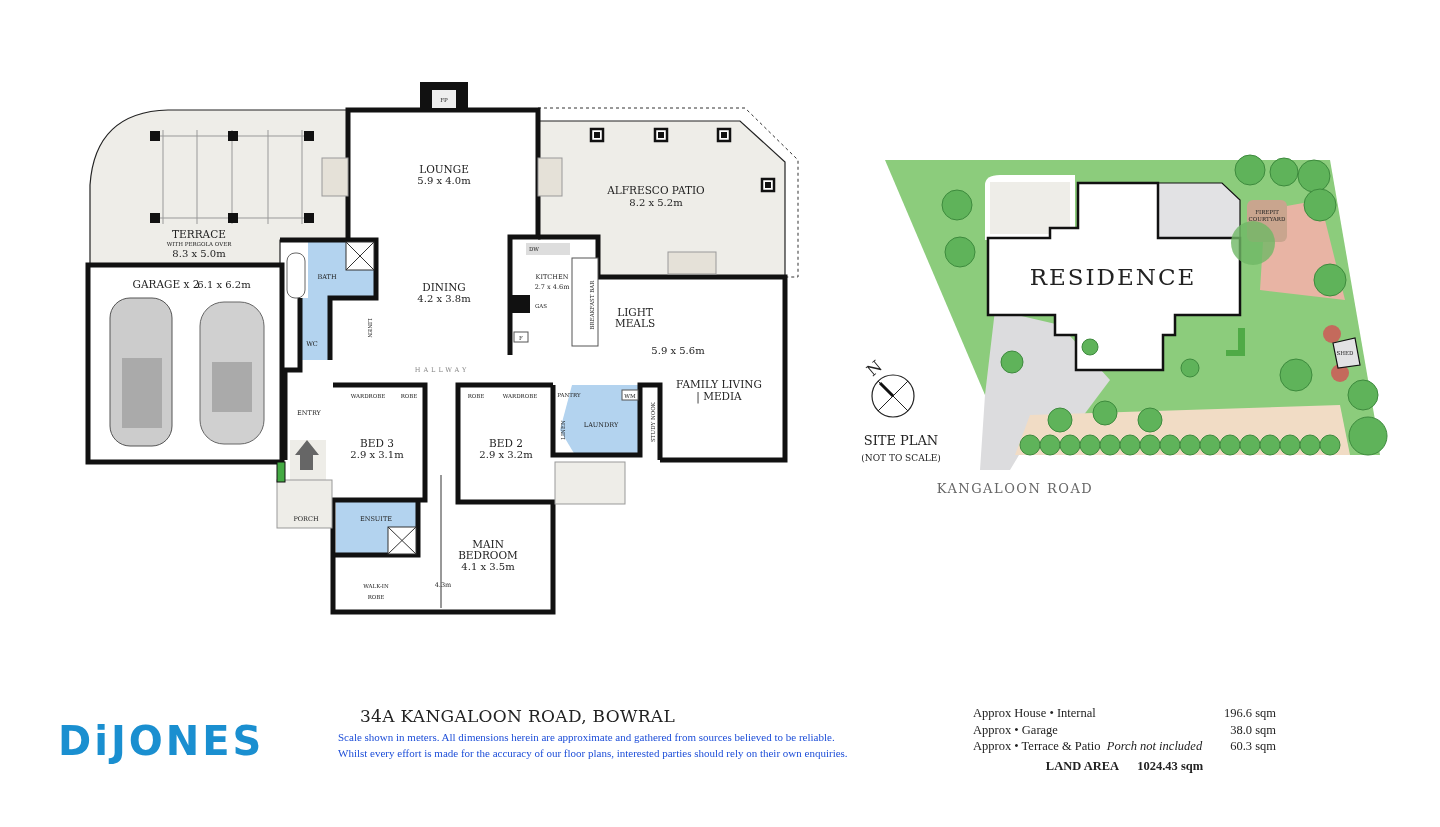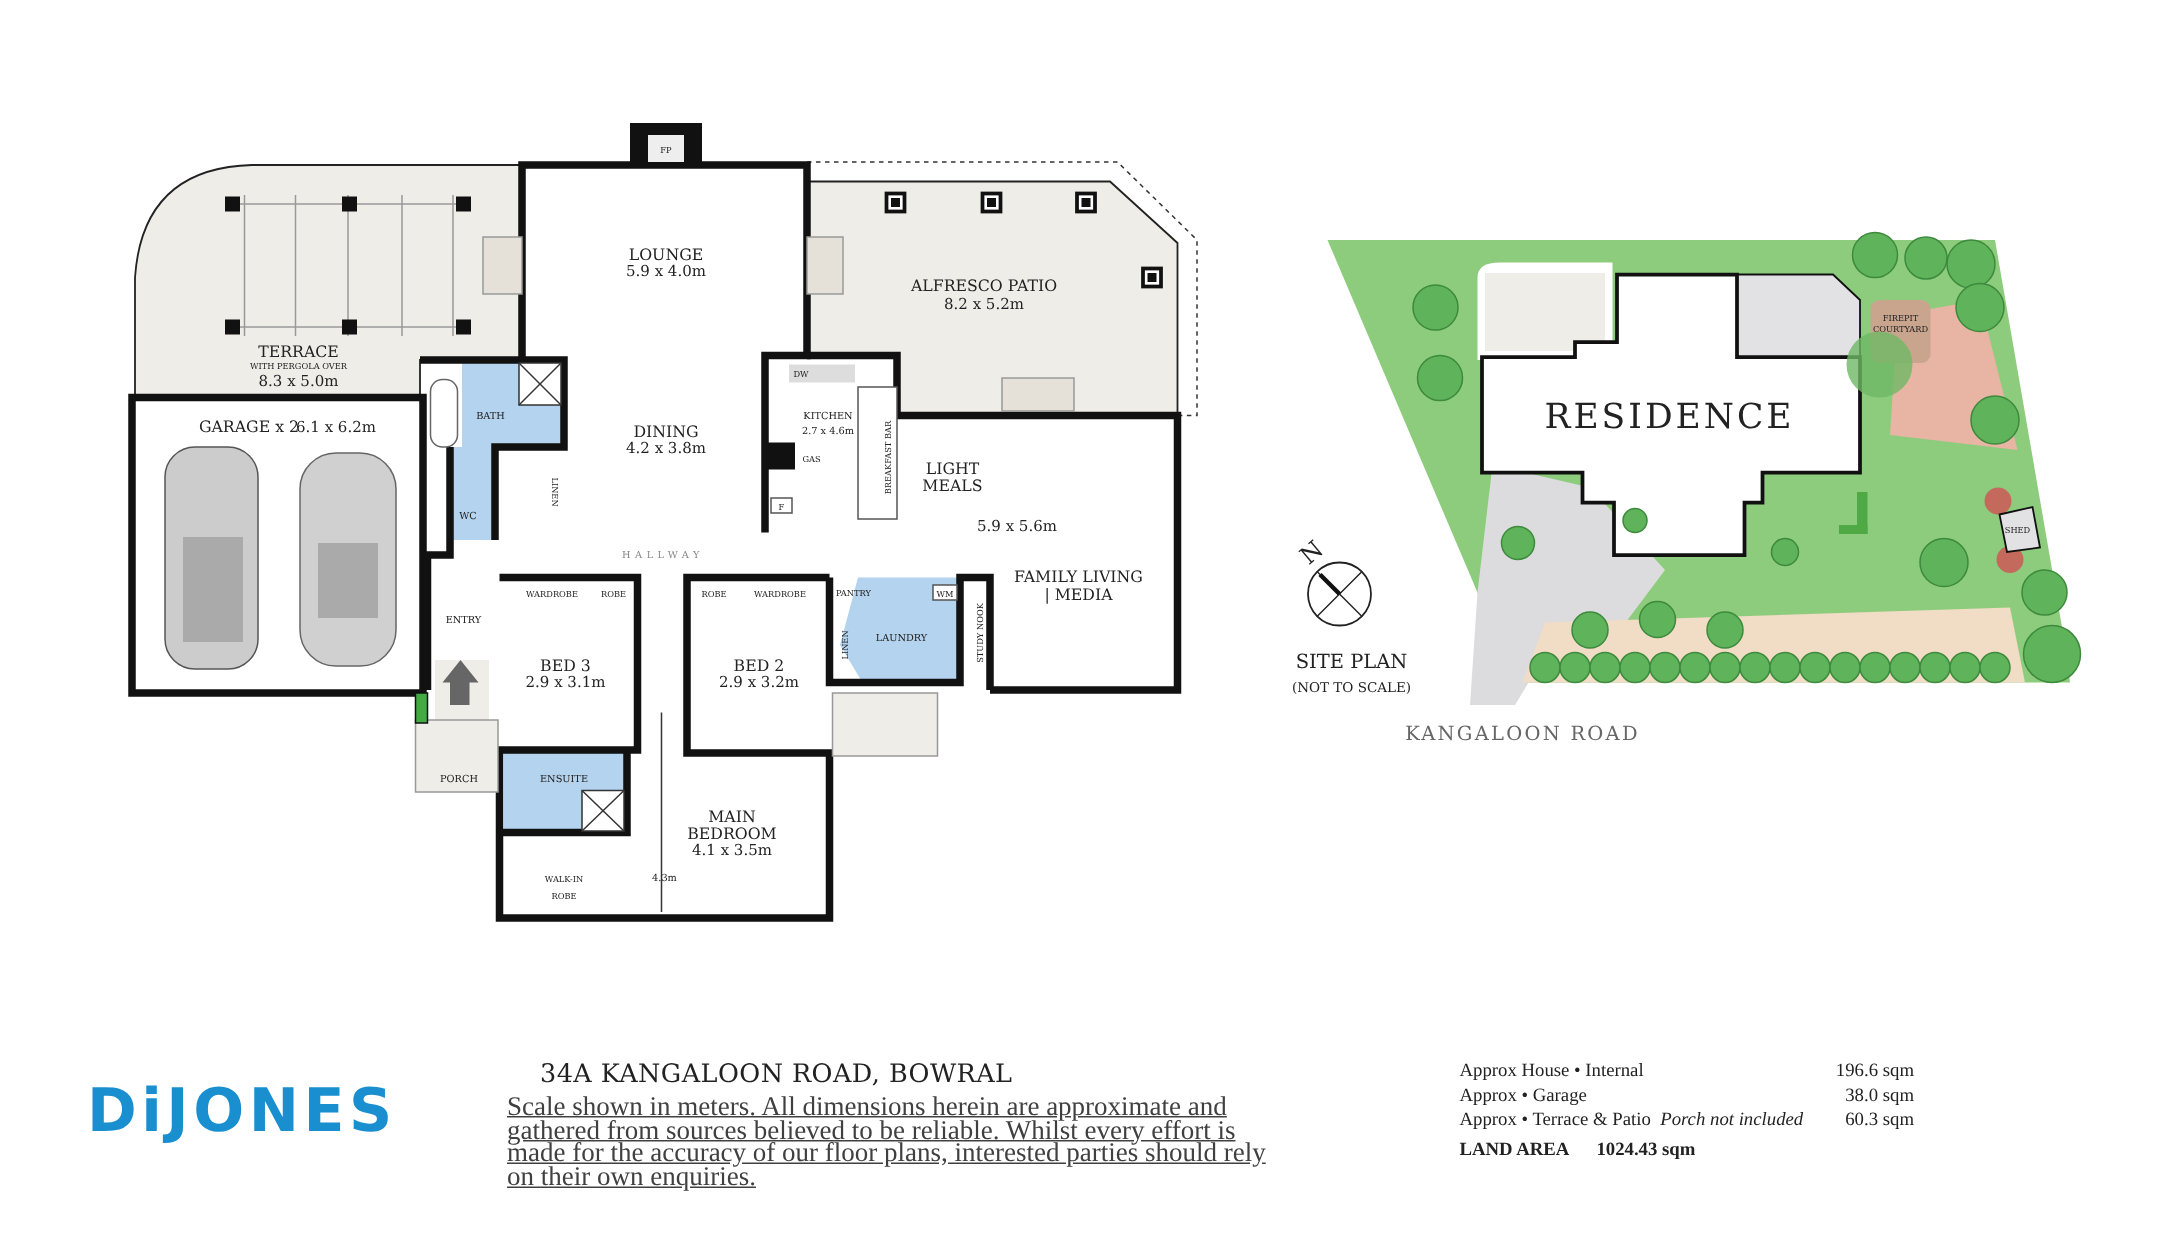--- a/index.html
+++ b/index.html
@@ -6,25 +6,25 @@
   body { width:1440px; height:827px; position:relative; overflow:hidden; font-family:"DejaVu Serif", serif; color:#222; }
   svg text { font-family:"DejaVu Serif", serif; fill:#222; }
   .lbl { font-size:10.5px; text-anchor:middle; }
   .dim { font-size:10px; text-anchor:middle; }
   .small { font-size:6.5px; text-anchor:middle; }
   .tiny { font-size:5.5px; text-anchor:middle; }
   #floorplan { position:absolute; left:0; top:0; }
   #siteplan { position:absolute; left:0; top:0; }
   .logo { position:absolute; left:58px; top:718px; font-family:"DejaVu Sans", sans-serif; font-size:40px; color:#1a8fd0; letter-spacing:3px; font-weight:700; }
   .addr { position:absolute; left:338px; top:706px; font-family:"DejaVu Serif", serif; font-size:17px; color:#222; letter-spacing:0.3px;margin-left:22px; }
-  .disclaimer { position:absolute; left:338px; top:730px; width:520px; font-family:"Liberation Serif", serif; font-size:18px; line-height:15.5px; color:#404040;text-decoration:underline; }
+  .disclaimer { position:absolute; left:338px; top:730px; width:520px; font-family:"Liberation Serif", serif; font-size:11px; line-height:15.5px; color:#1d4ed8; }
   .areas { position:absolute; left:973px; top:706px; width:303px; font-family:"Liberation Serif", serif; font-size:12.5px; color:#222; }
   .arow { display:flex; justify-content:space-between; height:16.5px; }
   .arow em { font-style:italic; }
-  .land { margin-top:3px; font-weight:bold; font-size:12.5px; }
+  .land { margin-top:3px; font-weight:bold; font-size:12.5px;text-align:center; }
   .land span { margin-left:18px; }
 </style>
 </head>
 <body>
 
 <svg id="floorplan" width="840" height="640" viewBox="0 0 840 640">
 
   <path d="M90,265 L90,185 Q95,112 168,110 L348,110 L348,240 L280,240 L280,265 Z" fill="#eeede8" stroke="#222" stroke-width="1.2"></path>
 
   <g stroke="#999" stroke-width="1" fill="none">

